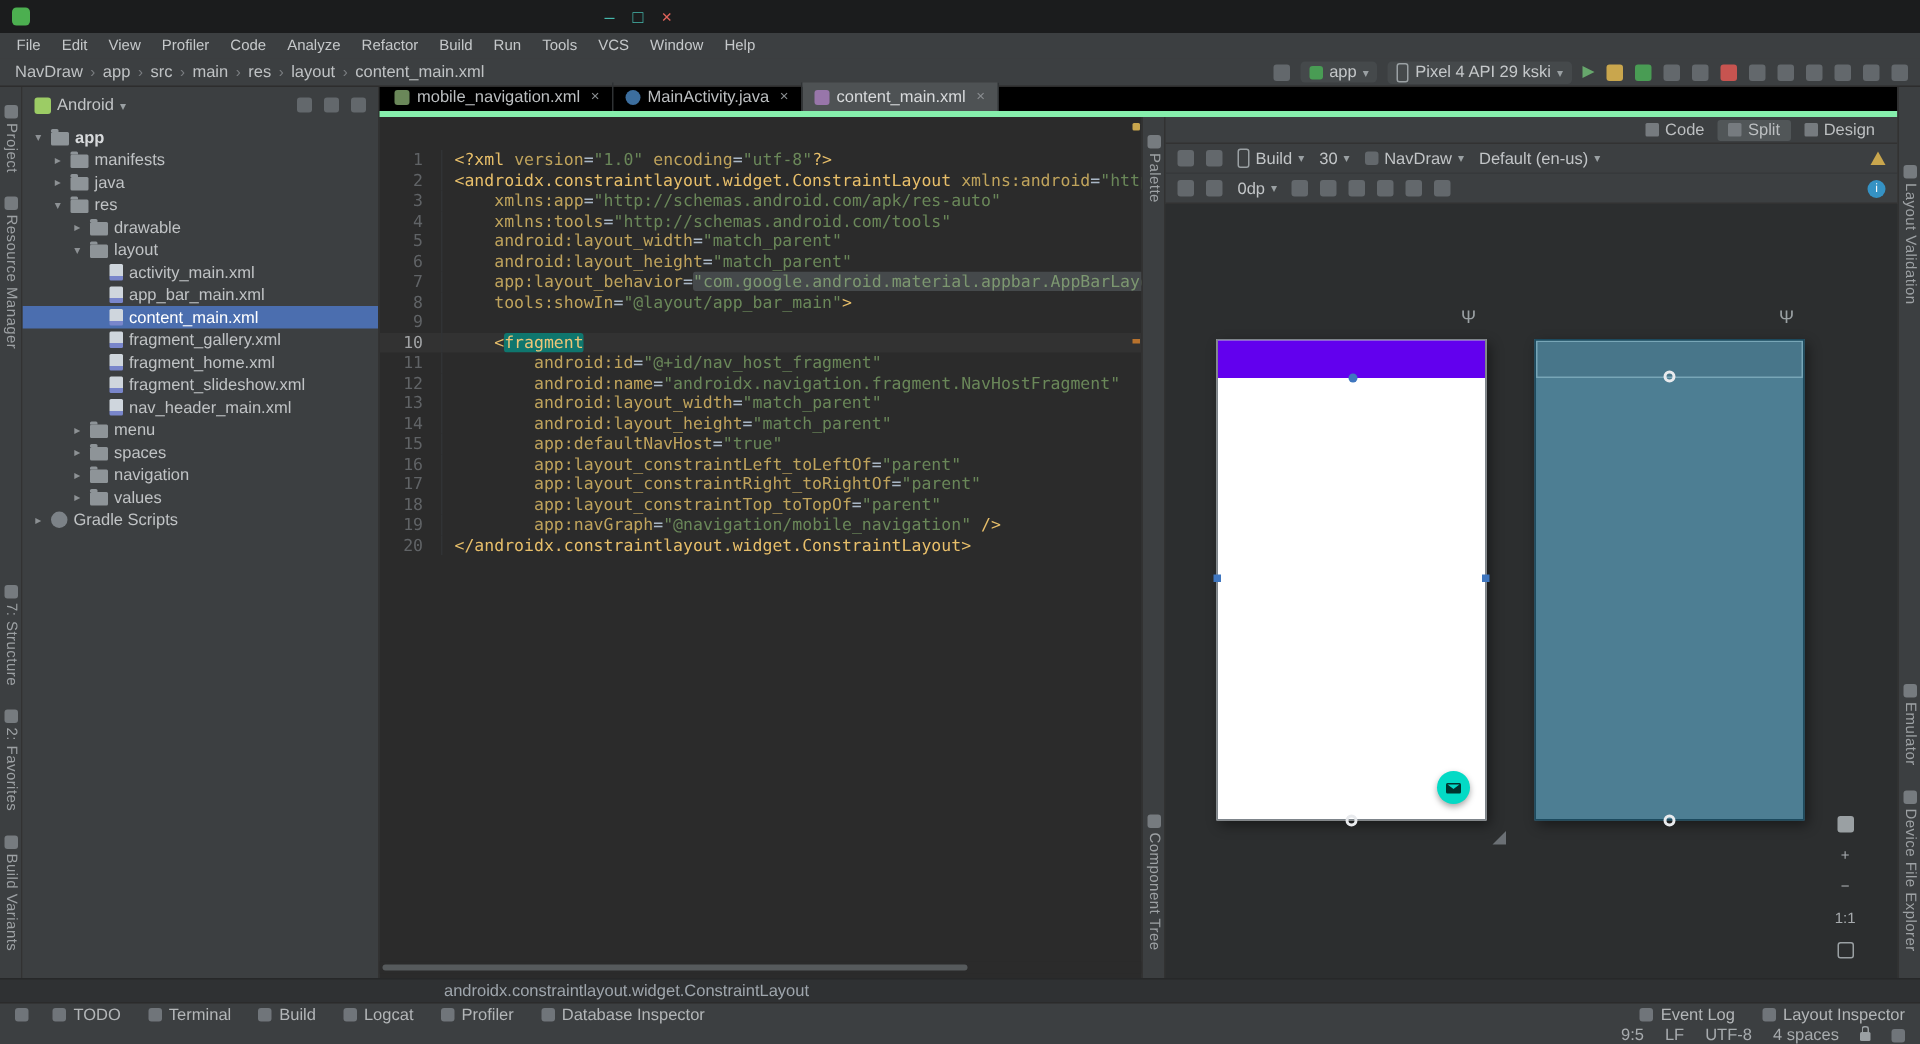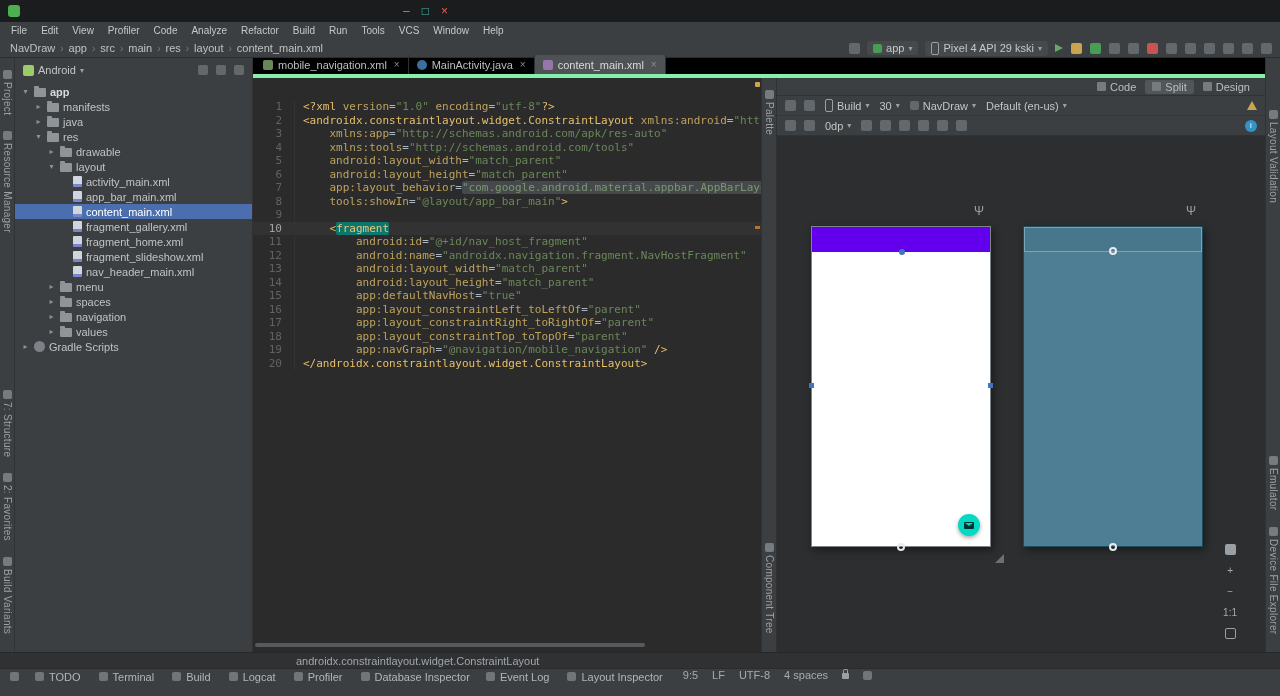--- a/index.html
+++ b/index.html
@@ -124,21 +124,21 @@
   .h-ring { position:absolute; width:8px; height:8px; border-radius:50%; border:2px solid #E8EAED; background:transparent; }
   .zoomctl { position:absolute; right:28px; top:408px; display:flex; flex-direction:column; align-items:center; gap:10px;
     color:#a7abae; font-size:10px; }
   .zsq { width:11px; height:11px; border:1px solid #9aa0a3; border-radius:2px; display:inline-block; }
   .zsq.fill { background:#9aa0a3; border:none; }
   .resize-corner { position:absolute; left:218px; top:418px; width:0; height:0; border-bottom:9px solid #6b7075; border-left:9px solid transparent; }
 
   
   .component-bar { height:16px; background:#2f3133; border-top:1px solid #272829; display:flex; align-items:center;
     padding-left:296px; font-size:11px; color:#9fa6ad; flex:none; }
-  .statusbar { height:28px; background:#3c3f41; border-top:1px solid #2b2b2b; display:flex; flex-direction:row; flex:none; font-size:11px; }
+  .statusbar { height:28px; background:#3c3f41; border-top:1px solid #2b2b2b; display:flex; flex-direction:column; flex:none; font-size:11px; }
   .srow1 { height:15px; display:flex; align-items:center; padding:0 10px; gap:16px; }
   .sgroup { display:flex; gap:18px; }
   .sright { margin-left:auto; }
   .sitem { display:flex; align-items:center; gap:5px; color:#b3b6b8; white-space:nowrap; }
   .stico { width:9px; height:9px; background:#70757a; border-radius:2px; display:inline-block; flex:none; }
   .srow2 { height:12px; display:flex; align-items:center; justify-content:flex-end; gap:14px; padding:0 10px; color:#a7abae; }
   .lock { width:7px; height:6px; background:#9aa0a3; border-radius:1px; position:relative; margin-top:2px; display:inline-block; }
   .lock::before { content:''; position:absolute; top:-4px; left:1px; width:3px; height:3px; border:1px solid #9aa0a3; border-bottom:none; border-radius:2px 2px 0 0; }
 </style>
 </head>

